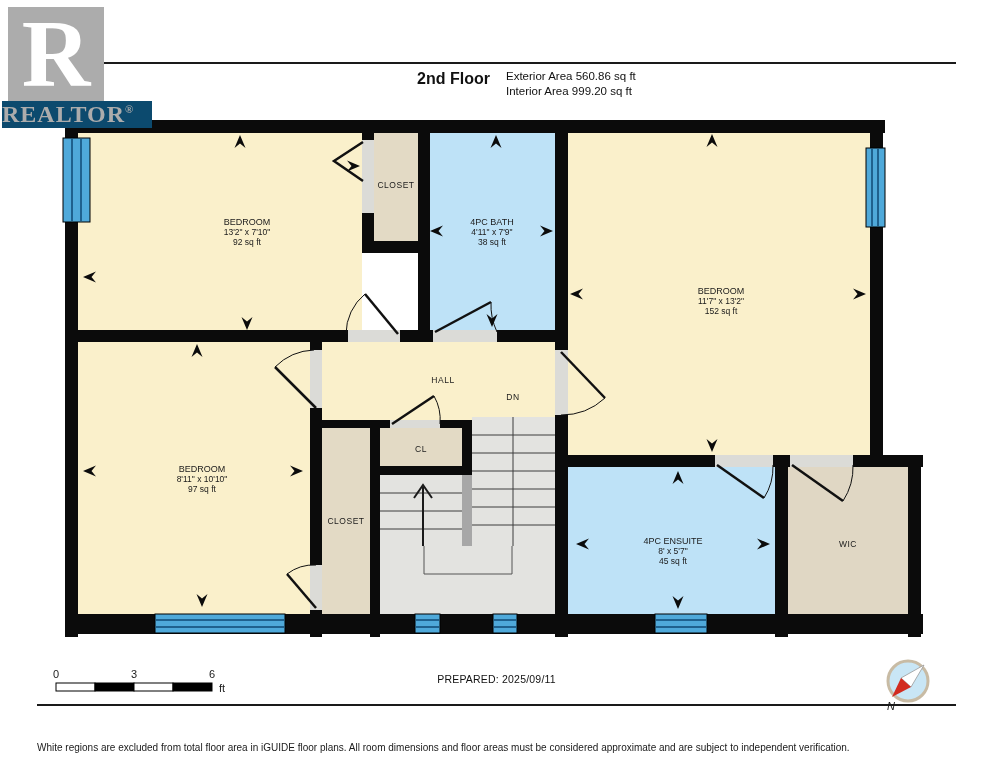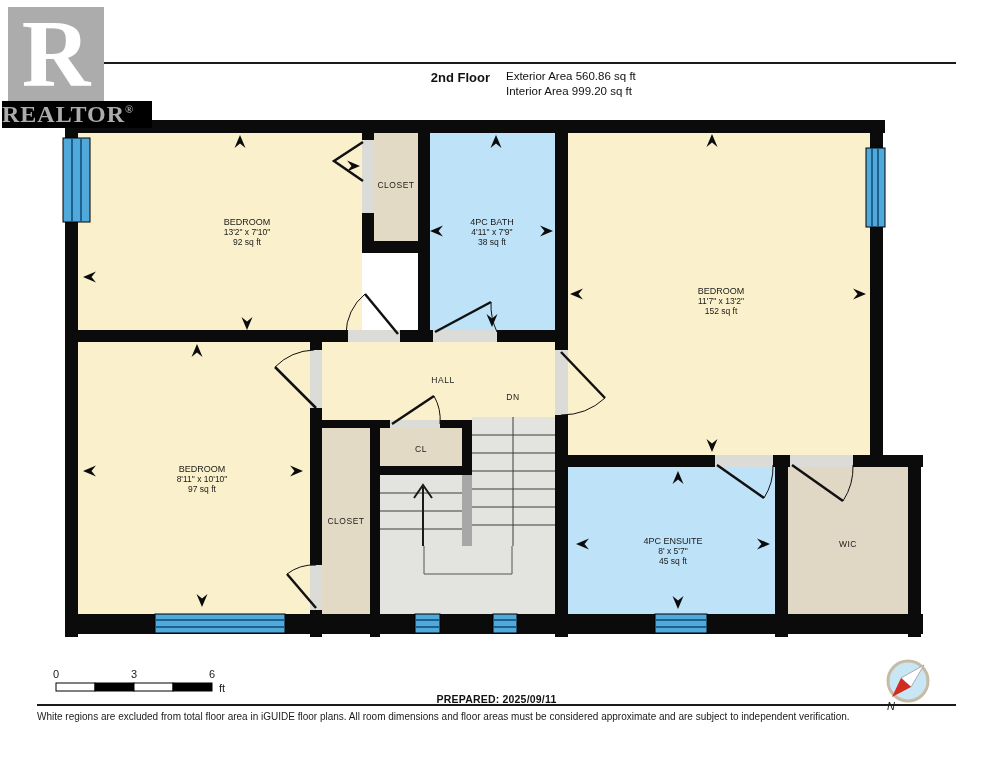--- a/index.html
+++ b/index.html
@@ -1,31 +1,31 @@
 <!DOCTYPE html>
 <html><head>
 <meta charset="utf-8">
 <style>
   html,body{margin:0;padding:0;background:#fff;}
   .page{position:relative;width:993px;height:768px;background:#ffffff;overflow:hidden;
         font-family:"Liberation Sans", sans-serif;color:#111;}
   .abs{position:absolute;}
   .title{left:0;top:33px;width:100%;text-align:center;font-size:18px;font-weight:bold;letter-spacing:.2px;}
   .rule{height:2px;background:#1a1a1a;left:37px;width:919px;}
-  .floorlbl{top:70px;right:503px;font-size:13px;font-weight:bold;}
+  .floorlbl{top:70px;right:503px;font-size:16px;font-weight:bold;}
   .arealine1{top:70px;left:506px;font-size:11.5px;}
   .arealine2{top:85px;left:506px;font-size:11.5px;}
   .logo-box{left:8px;top:7px;width:96px;height:97px;background:#ACACAC;}
   .logo-r{position:absolute;left:0;top:-8px;width:96px;height:100px;color:#fff;
           font-family:"Liberation Serif", serif;font-weight:bold;font-size:95px;text-align:center;}
-  .logo-word{left:2px;top:101px;width:150px;background:#000000;color:#ACACAC;
+  .logo-word{left:2px;top:101px;width:150px;background:#0c4a6e;color:#ACACAC;
              font-size:24px;font-weight:bold;letter-spacing:1px;font-family:"Liberation Serif", serif;}
   .logo-word sup{font-size:11px;}
-  .prepared{top:673px;left:0;width:100%;text-align:center;font-size:10.5px;font-weight:bold;letter-spacing:.2px;margin-top:20px;}
-  .disclaimer{top:711px;left:37px;width:930px;font-size:10px;color:#1a1a1a;}
+  .prepared{top:673px;left:0;width:100%;text-align:center;font-size:10.5px;font-weight:normal;letter-spacing:.2px;}
+  .disclaimer{top:742px;left:37px;width:930px;font-size:10px;color:#1a1a1a;}
   svg text{font-family:"Liberation Sans", sans-serif;fill:#1a1a1a;}
   .rn{font-size:9px;}
   .rd{font-size:8.5px;}
   .sl{font-size:8.5px;letter-spacing:.5px;}
 </style>
 </head>
 <body>
 
 <div class="page">
 

